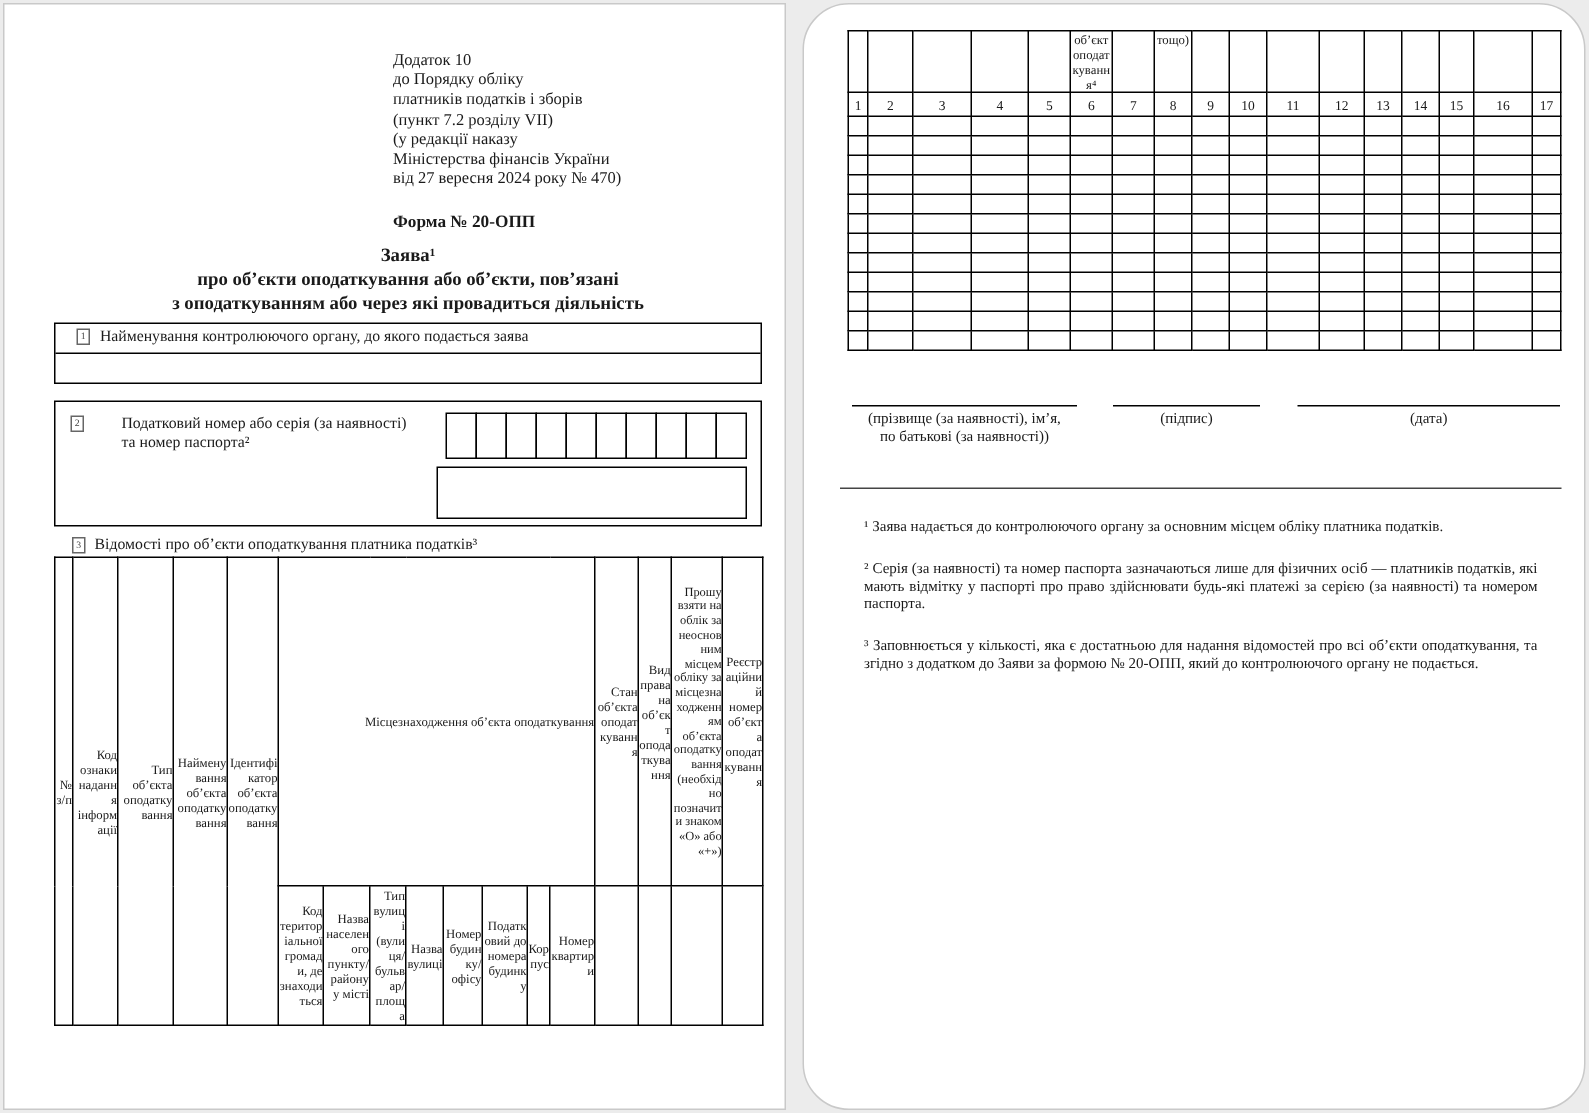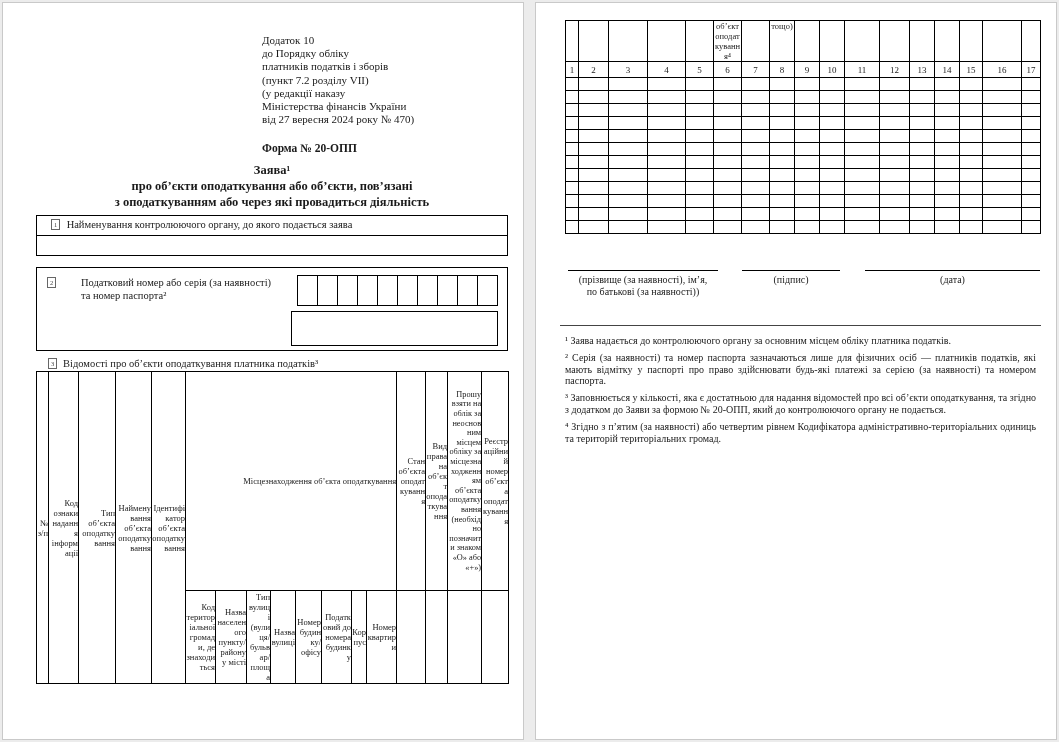--- a/index.html
+++ b/index.html
@@ -1,19 +1,19 @@
 <!DOCTYPE html>
 <html><head>
 <meta charset="utf-8">
 <style>
   html,body{margin:0;padding:0;width:1059px;height:742px;background:#ececec;overflow:hidden;
     font-family:"Liberation Serif",serif;color:#1a1a1a;}
   .page{position:absolute;background:#ffffff;border:1px solid #c9c9c9;box-sizing:border-box;}
   #page-left{left:2px;top:2px;width:522px;height:738px;}
-  #page-right{left:535px;top:2px;width:522px;height:738px;}
+  #page-right{left:535px;top:2px;width:522px;height:738px;border-radius:31px;}
 
   
   .hdr-block{position:absolute;left:259px;top:31px;font-size:11px;line-height:13.2px;white-space:nowrap;}
   .form-no{position:absolute;left:259px;top:139px;font-size:11.5px;font-weight:bold;white-space:nowrap;}
   .title-block{position:absolute;left:33px;top:159px;width:472px;text-align:center;font-weight:bold;font-size:12.5px;line-height:16px;}
   .marker{display:inline-block;width:7px;height:9px;border:1px solid #666;font-size:6.5px;line-height:9px;
     text-align:center;color:#444;vertical-align:1px;background:#fff;}
   .sec-box{position:absolute;left:33px;width:470px;border:1px solid #000;box-sizing:content-box;}
   #sec1{top:212px;height:39px;}
   #sec1 .sec1-row1{height:20px;border-bottom:1px solid #000;padding:3px 0 0 14px;font-size:10.5px;box-sizing:border-box;}
@@ -44,21 +44,21 @@
   #cont-table tr.hdr{height:41px;}
   #cont-table tr.hdr td{vertical-align:top;}
   #cont-table tr.nums{height:16px;}
   #cont-table tr.nums td{font-size:9px;vertical-align:middle;}
   #cont-table tr.blank{height:13px;}
 
   .sig-line{position:absolute;top:267px;border-top:1px solid #000;height:0;}
   .sig-label{position:absolute;top:271px;font-size:10px;line-height:12px;text-align:center;}
   .fn-sep{position:absolute;left:24px;top:322px;width:481px;border-top:1px solid #444;height:0;}
   .footnotes{position:absolute;left:24px;top:327px;width:481px;font-size:10px;line-height:11.8px;}
-  .footnotes p{margin:5px;text-align:justify;}
+  .footnotes p{margin:16px;text-align:justify;}
 </style>
 </head>
 <body>
 
 <div class="page" id="page-left">
 
   <div class="hdr-block">
     <div>Додаток 10</div>
     <div>до Порядку обліку</div>
     <div>платників податків і зборів</div>
@@ -459,15 +459,14 @@
     <div>по батькові (за наявності))</div>
   </div>
   <div class="sig-label" style="left:186px;width:138px;">(підпис)</div>
   <div class="sig-label" style="left:309px;width:215px;text-align:center;">(дата)</div>
 
   <div class="fn-sep"></div>
   <div class="footnotes">
     <p>¹ Заява надається до контролюючого органу за основним місцем обліку платника податків.</p>
     <p>² Серія (за наявності) та номер паспорта зазначаються лише для фізичних осіб — платників податків, які мають відмітку у паспорті про право здійснювати будь-які платежі за серією (за наявності) та номером паспорта.</p>
     <p>³ Заповнюється у кількості, яка є достатньою для надання відомостей про всі об’єкти оподаткування, та згідно з додатком до Заяви за формою № 20-ОПП, який до контролюючого органу не подається.</p>
-    <p>⁴ Згідно з п’ятим (за наявності) або четвертим рівнем Кодифікатора адміністративно-територіальних одиниць та територій територіальних громад.</p>
   </div>
 </div>
 
 </body></html>

